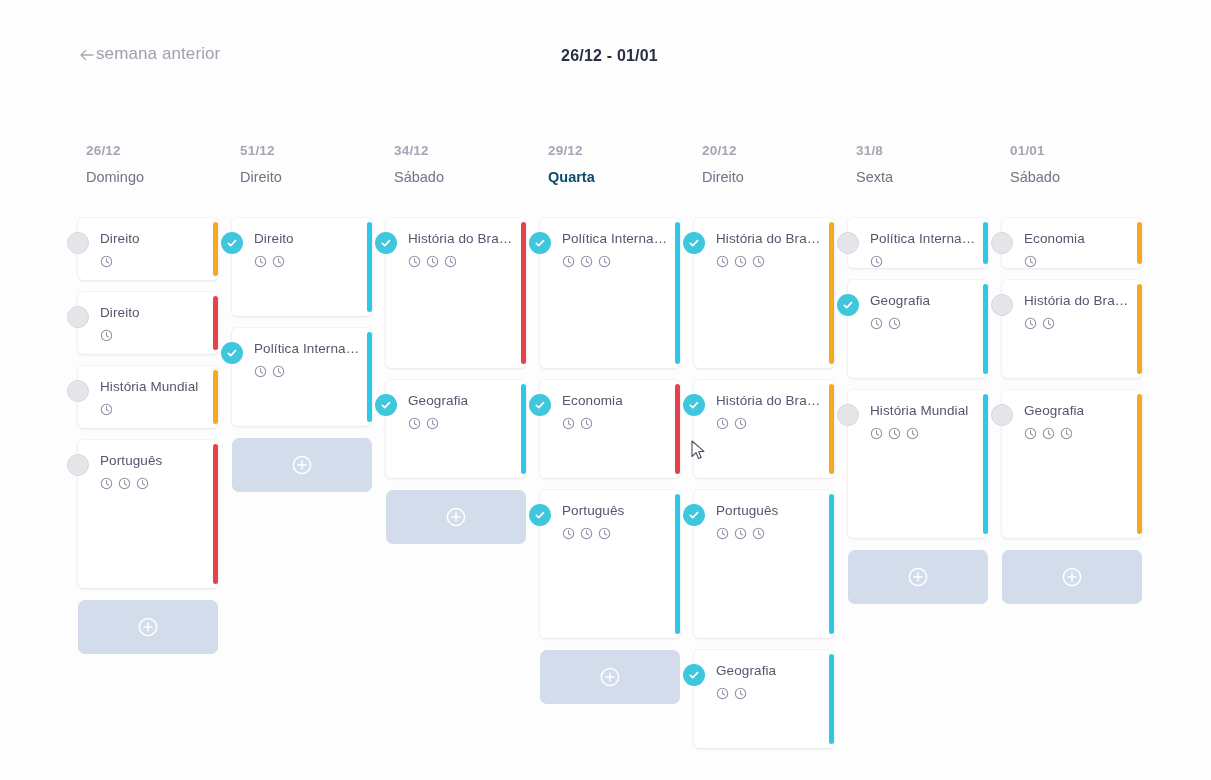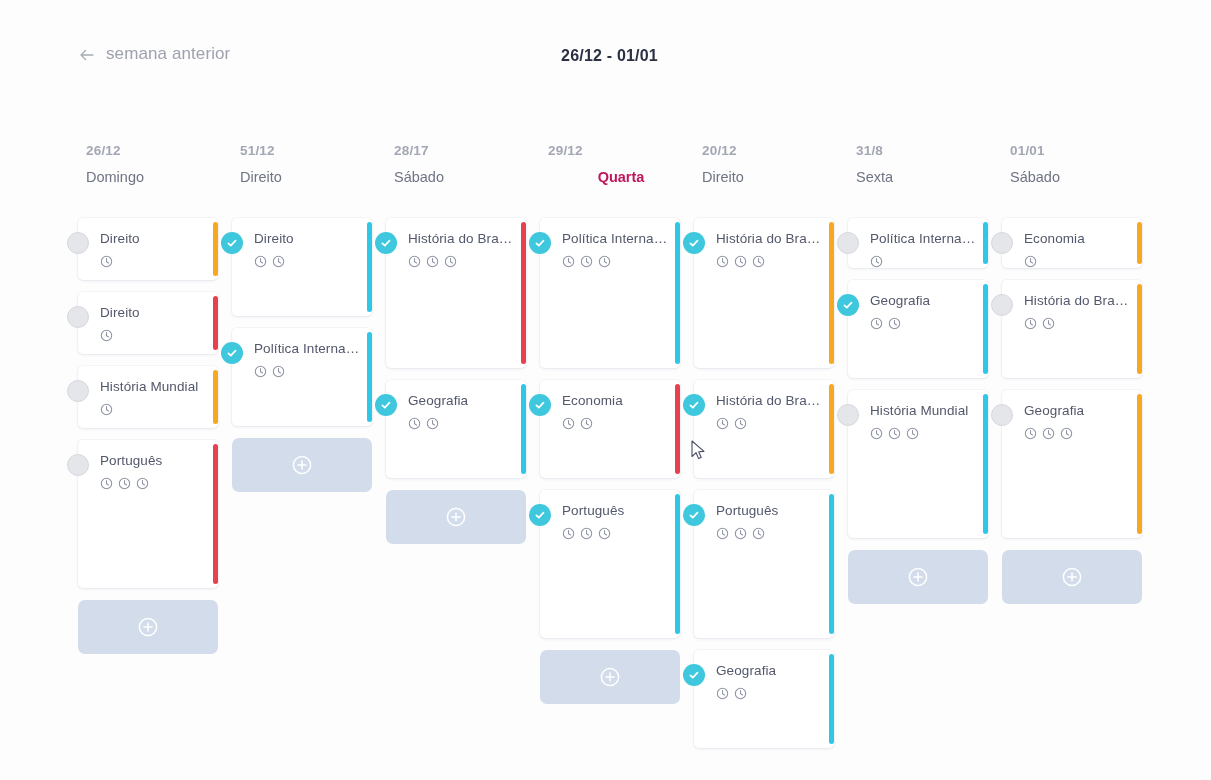--- a/index.html
+++ b/index.html
@@ -10,21 +10,21 @@
     overflow: hidden;
   }
   .page { position: relative; width: 1211px; height: 780px; }
 
   
   .topbar {
     position: absolute; left: 0; top: 0; width: 1211px; height: 118px;
   }
   .back-link {
     position: absolute; left: 78px; top: 44px;
-    display: flex; align-items: center; gap: 10px;
+    display: flex; align-items: center; 
     color: #9ea2ae; font-size: 17px; letter-spacing: .1px;
     cursor: pointer; user-select: none;
   }
   .back-arrow {
     display: inline-block; width: 18px; height: 18px; position: relative; top: 1px;
   }
   .week-range {
     position: absolute; left: 0; top: 47px; width: 1211px;
     text-align: center; margin-left: 4px;
     color: #2b2f44; font-size: 16px; font-weight: bold; letter-spacing: .2px;
@@ -44,21 +44,21 @@
 
   .col-head { height: 74px; padding-left: 8px; }
   .col-date {
     color: #a3a7b4; font-size: 13.5px; font-weight: bold;
     letter-spacing: .2px; line-height: 1;
     margin-bottom: 12px;
   }
   .col-day {
     color: #6f7485; font-size: 14.5px; line-height: 1;
   }
-  .col-day.today { color: #be185d; font-weight: bold; text-align: center; }
+  .col-day.today { color: #0c4a6e; font-weight: bold; }
 
   
   .cards { position: relative; }
   .card {
     position: relative;
     width: 140px;
     background: #ffffff;
     border-radius: 5px;
     box-shadow: 0 1px 3px rgba(60,70,110,.09), 0 0 0 1px rgba(70,85,130,.035);
     margin-bottom: 12px;
@@ -245,21 +245,21 @@
           <div class="addslot">
             <svg width="22" height="22" viewBox="0 0 22 22">
               <circle cx="11" cy="11" r="8.6" fill="none" stroke="#ffffff" stroke-width="1.5"></circle>
               <path d="M11 6.9 V15.1 M6.9 11 H15.1" stroke="#ffffff" stroke-width="1.5" stroke-linecap="round"></path>
             </svg>
           </div>
         </div>
       </div>
       <div class="daycol">
         <div class="col-head">
-          <div class="col-date">28/17</div>
+          <div class="col-date">34/12</div>
           <div class="col-day">Sábado</div>
         </div>
         <div class="cards">
           <div class="card" style="height: 150px;">
             <div class="card-stripe" style="background:#e8414e"></div>
             <div class="bubble checked">
               <svg width="12" height="12" viewBox="0 0 12 12">
                 <path d="M2.4 6.3 L4.8 8.6 L9.5 3.6" fill="none" stroke="#ffffff" stroke-width="1.7" stroke-linecap="round" stroke-linejoin="round"></path>
               </svg>
             </div>

